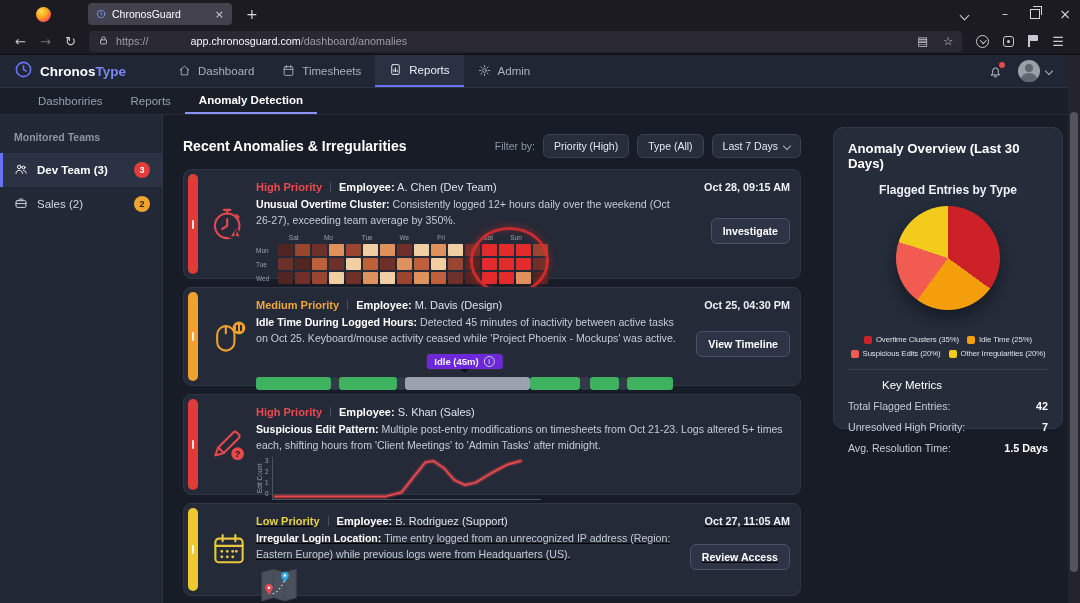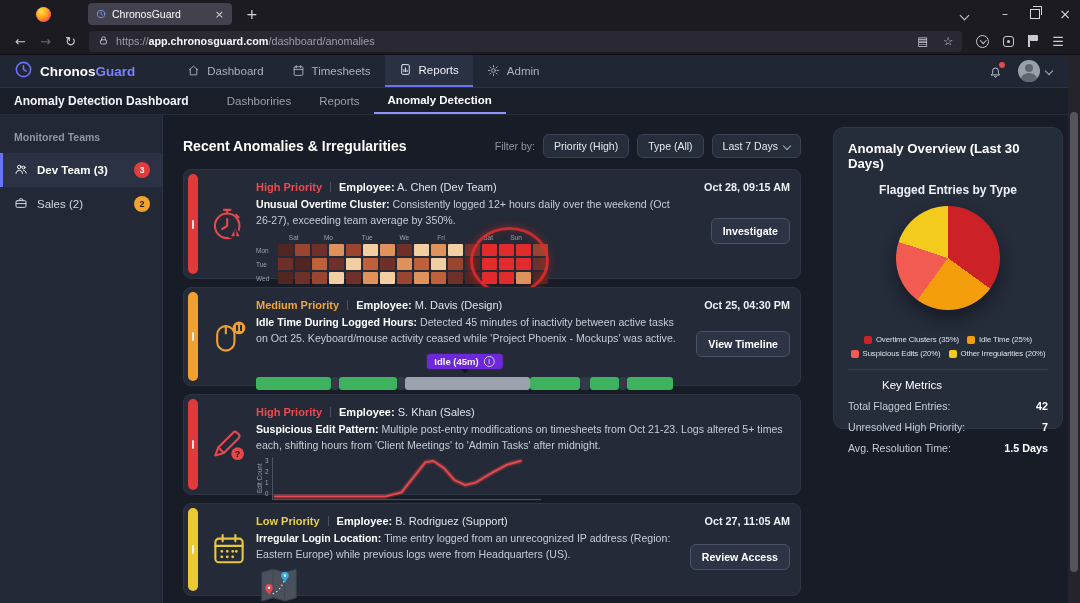--- a/index.html
+++ b/index.html
@@ -19,21 +19,21 @@
   .chev.big{width:6px;height:6px;margin-top:-3px;}
   .win-restore{width:8px;height:8px;border:1.2px solid #d6d6dd;position:relative;}
   .win-restore::before{content:"";position:absolute;left:2px;top:-4px;width:8px;height:8px;border-top:1.2px solid #d6d6dd;border-right:1.2px solid #d6d6dd;}
   .tablist-chev{margin-right:22px;color:#cfcfd6;}
   .urlbar{position:absolute;left:0;top:28px;width:100%;height:27px;background:#1c1b22;display:flex;align-items:center;padding:0 8px;box-sizing:border-box;border-bottom:1px solid #0f0e13;}
   .ubtn{width:25px;height:22px;display:flex;align-items:center;justify-content:center;color:#c9c9d1;font-size:13px;}
   .ubtn.dim{color:#6f6f78;}
   .ufield{flex:1;height:21px;background:#2a2933;border-radius:4px;margin:0 6px;display:flex;align-items:center;padding:0 9px;gap:7px;}
   .lock svg{width:11px;height:11px;stroke:#cdd0d6;fill:none;stroke-width:1.8;stroke-linecap:round;}
   .uurl{font-size:10.8px;color:#9d9da7;white-space:nowrap;flex:1;overflow:hidden;}
-  .udom{color:#f5f5f9;font-weight:700;}
+  .udom{color:#f5f5f9;font-weight:400;padding-left:42px;}
   .uic{color:#c9c9d1;font-size:11.5px;margin-left:8px;}
   .uext{display:flex;align-items:center;gap:14px;padding:0 8px;color:#c9c9d1;}
   .pocket{width:13px;height:13px;border:1.4px solid #c9c9d1;border-radius:50%;display:flex;align-items:center;justify-content:center;box-sizing:border-box;}
   .pocket .chev{width:3.5px;height:3.5px;margin-top:-2px;}
   .extsq{width:11px;height:11px;border:1.4px solid #c9c9d1;border-radius:3px;position:relative;box-sizing:border-box;}
   .extsq::after{content:"";position:absolute;left:3px;top:3px;width:3px;height:3px;border-radius:50%;background:#c9c9d1;}
   .extflag{width:10px;height:12px;position:relative;}
   .extflag::before{content:"";position:absolute;left:0;top:0;width:1.6px;height:12px;background:#c9c9d1;}
   .extflag::after{content:"";position:absolute;left:2px;top:0;width:8px;height:6px;background:#c9c9d1;border-radius:1px;}
   
@@ -73,21 +73,21 @@
   .badge{margin-left:auto;margin-right:12px;min-width:16px;height:16px;border-radius:8px;display:flex;align-items:center;justify-content:center;font-size:9px;font-weight:700;}
   
   .maincol{width:644px;padding:19px 0 0 20px;box-sizing:border-box;flex:none;}
   .main-head{display:flex;align-items:center;width:618px;margin-bottom:11px;height:24px;}
   .main-title{font-size:14px;font-weight:700;color:#fff;}
   .filters{margin-left:auto;display:flex;align-items:center;gap:8px;}
   .filter-label{font-size:10.5px;color:#8f96a3;}
   .filter-btn{height:24px;display:flex;align-items:center;gap:6px;padding:0 10px;background:#262d3b;border:1px solid #3a4254;border-radius:6px;color:#e6e9ee;font-size:10.5px;font-family:inherit;}
   .filter-btn .chev{color:#aab1bd;}
   .card{position:relative;width:618px;background:#242a37;border:1px solid #2e3545;border-radius:8px;margin-bottom:8px;display:flex;box-sizing:border-box;padding:9px 10px 9px 18px;}
-  .c1{height:110px;}.c2{height:99px;}.c3{height:101px;}.c4{height:93px;}
+  .c1{height:110px;}.c2{height:99px;}.c3{height:101px;}.c4{height:93px;text-decoration:underline;}
   .accent{position:absolute;left:4px;top:4px;bottom:4px;width:10px;border-radius:6px;display:flex;align-items:center;justify-content:center;}
   .accent-tick{width:2px;height:9px;border-radius:1px;background:rgba(255,255,255,.85);}
   .card-ico{width:54px;display:flex;align-items:center;justify-content:center;flex:none;}
   .card-ico svg{width:40px;height:40px;fill:none;stroke-width:2.3;stroke-linecap:round;stroke-linejoin:round;}
   .ico-red svg{stroke:#e5484d;}.ico-orange svg{stroke:#f0a030;}.ico-yellow svg{stroke:#e8c83e;}
   .fillwarn{fill:#e5484d;stroke:#242a37;stroke-width:2;}
   .warnmark{stroke:#242a37;stroke-width:2.2;}
   .fillpause{fill:#f0a030;stroke:none;}
   .pausemark{stroke:#242a37;stroke-width:2.2;}
   .fillq{fill:#e5484d;stroke:none;}
@@ -204,21 +204,21 @@
   </div>
 
   <div class="app">
 
     <div class="appbar">
       <div class="brand">
         <span class="brand-ico"><svg viewBox="0 0 24 24">
               <circle cx="12" cy="12" r="9"></circle>
               <path d="M12 7.2V12l3.4 2"></path>
             </svg></span>
-        <span class="brand-txt"><span>Chronos</span><span class="g">Guard</span></span>
+        <span class="brand-txt"><span>Chronos</span><span class="g">Type</span></span>
       </div>
       <div class="nav">
           <div class="nav-item">
             <span class="nav-ico"><svg viewBox="0 0 24 24">
                 <path d="M4 11l8-7 8 7M6 9.5V20h12V9.5"></path>
               </svg></span>
             <span>Dashboard</span>
           </div>
           <div class="nav-item">
             <span class="nav-ico"><svg viewBox="0 0 24 24">
@@ -251,21 +251,20 @@
           <span class="bell-dot"></span>
         </span>
         <span class="avatarwrap">
           <span class="avatar"></span>
           <span class="chev"></span>
         </span>
       </div>
     </div>
 
     <div class="subnav">
-      <span class="subnav-title">Anomaly Detection Dashboard</span>
       <div class="subtabs">
           <div class="subtab">Dashboriries</div>
           <div class="subtab">Reports</div>
           <div class="subtab active">Anomaly Detection</div>
         </div>
     </div>
 
     <div class="bodyrow">
 
       <div class="sidebar">

